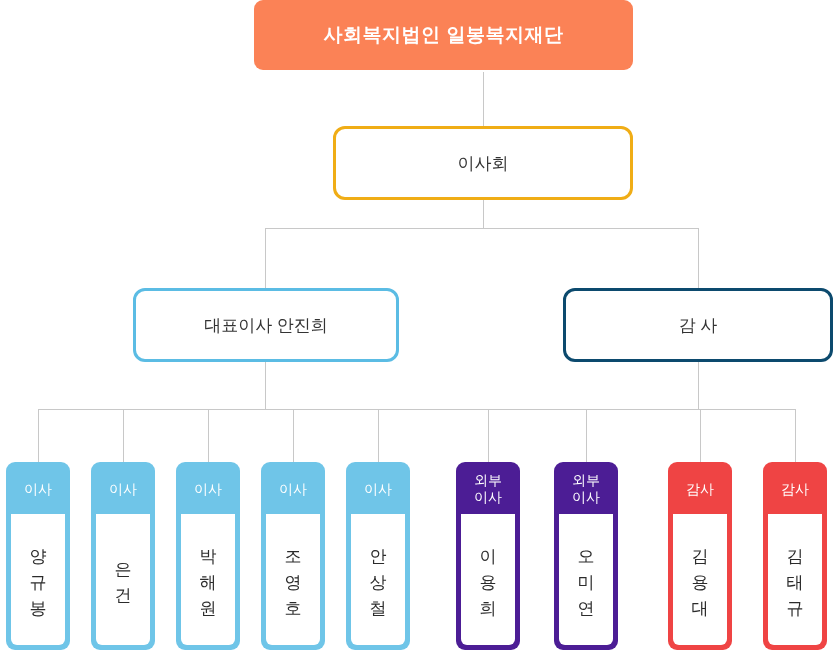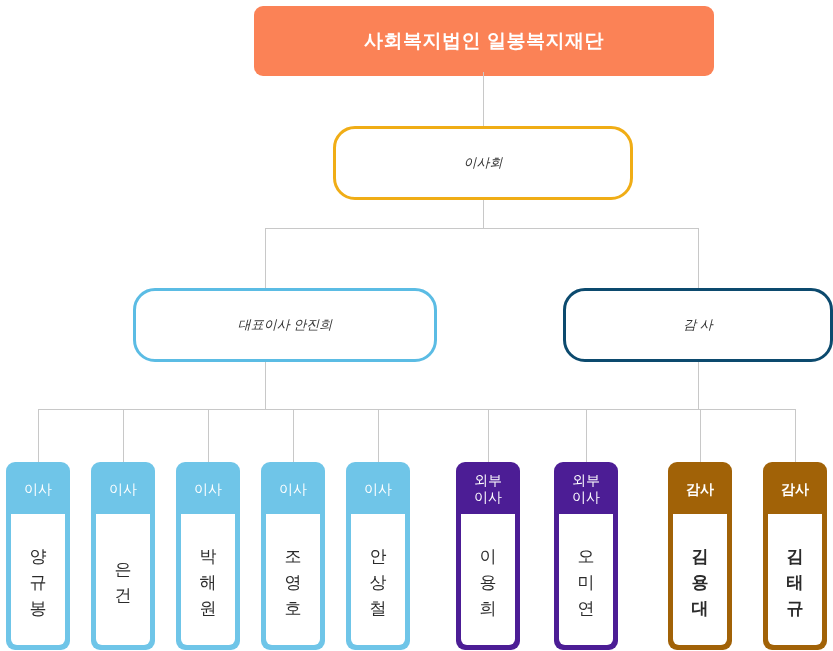--- a/index.html
+++ b/index.html
@@ -12,47 +12,46 @@
   #chart{position:relative;width:833px;height:651px;}
 
   
   .ln{position:absolute;background:#c8c8c8;}
   .ln.v{width:1px;}
   .ln.h{height:1px;}
 
   
   .banner{
     position:absolute;
-    left:254px;top:6px;width:460px;height:70px;
+    left:254px;top:0;width:379px;height:70px;
     background:#fb8256;
     border-radius:9px;
     box-sizing:border-box;
     display:flex;align-items:center;justify-content:center;
     color:#ffffff;
     font-size:19px;font-weight:bold;
     letter-spacing:0.5px;
   }
 
   
   .obox{
     position:absolute;
     background:#ffffff;
     box-sizing:border-box;
-    border-radius:22px;
+    border-radius:12px;
     display:flex;align-items:center;justify-content:center;
     color:#333333;
-    font-size:13px;
-    font-style:italic;
+    font-size:17px;
   }
   .obox.board{
     left:333px;top:126px;width:300px;height:74px;
     border:3px solid #f0ad16;
   }
   .obox.ceo{
-    left:133px;top:288px;width:304px;height:74px;
+    left:133px;top:288px;width:266px;height:74px;
     border:3px solid #5bbce4;
   }
   .obox.audit{
     left:563px;top:288px;width:270px;height:74px;
     border:3px solid #0c4a6e;
   }
 
   
   .card{
     position:absolute;
@@ -86,21 +85,21 @@
   .card .name{
     font-size:17px;
     line-height:26px;
     color:#2b2b2b;
     text-align:center;
     white-space:pre-line;
   }
 
   .card.dir{background:#6fc5e8;}
   .card.ext{background:#4c1d95;}
-  .card.aud{background:#a16207;font-weight:bold;}
+  .card.aud{background:#ef4444;}
 </style>
 </head>
 <body>
 
 <div id="chart">
 
   <div class="banner">사회복지법인 일봉복지재단</div>
 
   <div class="ln v" style="left:483px;top:72px;height:54px;"></div>
 

